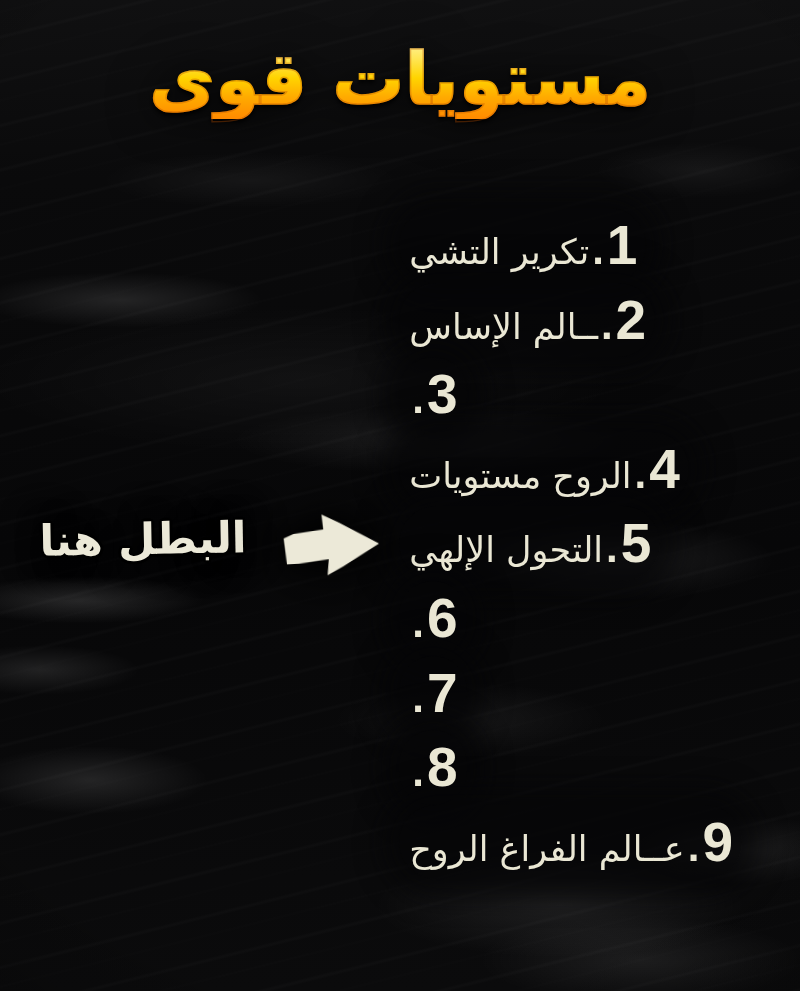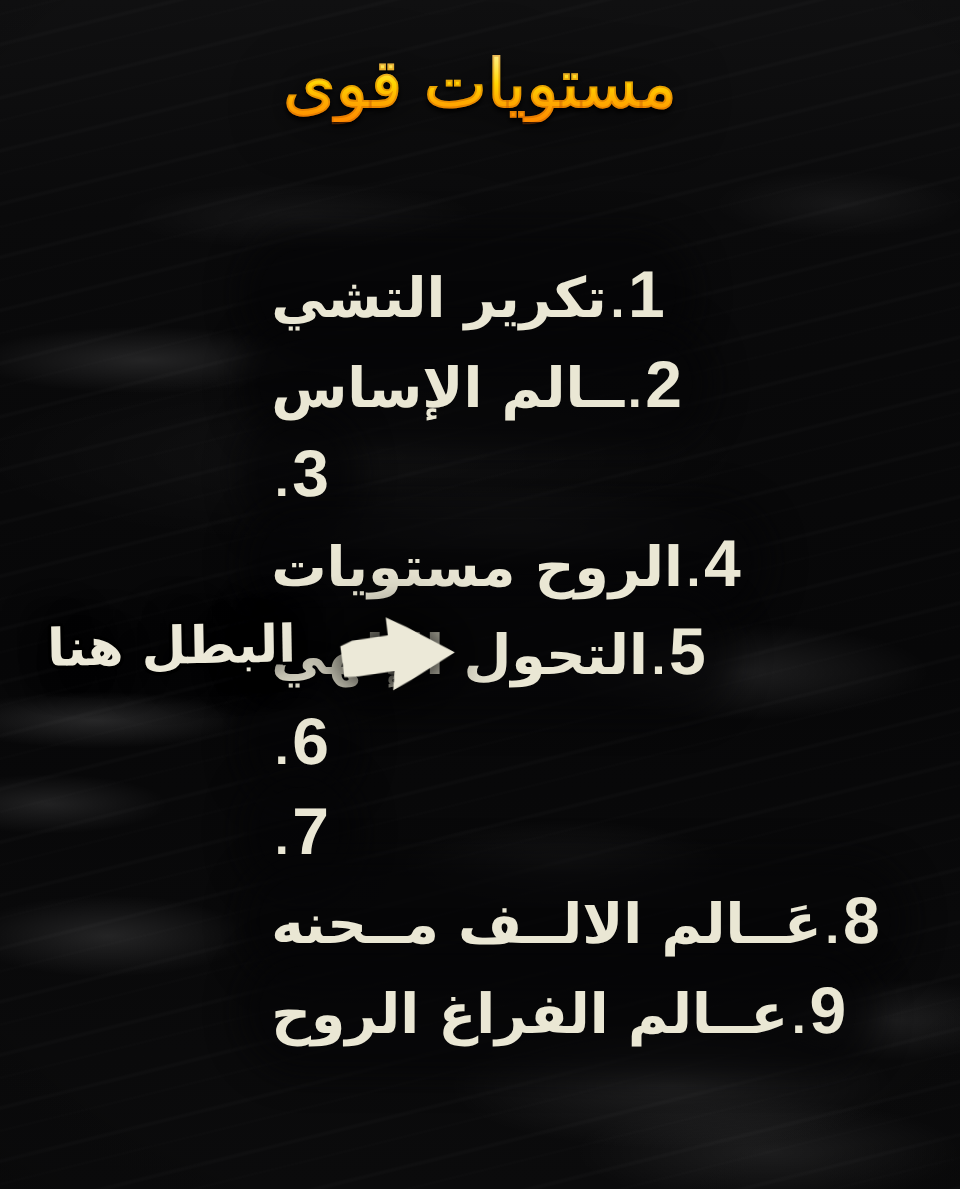--- a/index.html
+++ b/index.html
@@ -39,21 +39,21 @@
   }
   .bg::after{ 
     content:"";position:absolute;inset:0;
     background:radial-gradient(ellipse 120% 100% at 50% 45%, transparent 55%, rgba(0,0,0,.55) 100%);
   }
 
   
   .title{
     position:absolute;top:40px;left:0;right:0;margin:0;
     text-align:center;
-    font-size:56px;font-weight:normal;line-height:1.1;
+    font-size:72px;font-weight:bold;line-height:1.1;
     direction:rtl;
     background:linear-gradient(180deg,#fff3a0 0%,#ffe75a 22%,#ffd400 48%,#ffab00 72%,#ff8a00 100%);
     -webkit-background-clip:text;background-clip:text;
     color:transparent;
     -webkit-text-stroke:1.5px rgba(190,80,0,.35);
     filter:drop-shadow(0 3px 2px rgba(0,0,0,.9)) drop-shadow(0 0 22px rgba(0,0,0,.85));
   }
 
   
   .levels{
@@ -75,21 +75,21 @@
     font-family:"Liberation Sans","DejaVu Sans",sans-serif;
     font-weight:900;font-size:55px;line-height:74.6px;
     letter-spacing:-1px;
   }
   .level-dot{
     font-family:"Liberation Sans","DejaVu Sans",sans-serif;
     font-weight:900;font-size:42px;line-height:74.6px;
     margin:0 3px;
   }
   .level-name{
-    font-size:46px;font-weight:bold;line-height:74.6px;
+    font-size:35px;font-weight:normal;line-height:74.6px;
     white-space:nowrap;
   }
 
   
   .marker-label{
     position:absolute;left:38px;top:514px;
     width:210px;
     font-size:43px;font-weight:bold;line-height:1.2;
     direction:rtl;text-align:center;
     color:#ece9d8;
@@ -152,21 +152,20 @@
   </div>
 
   <div class="level-row">
     <span class="level-num">7</span>
     <span class="level-dot">.</span>
   </div>
 
   <div class="level-row">
     <span class="level-num">8</span>
     <span class="level-dot">.</span>
-    <span class="level-name">عَــالم الالــف مــحنه</span>
   </div>
 
   <div class="level-row">
     <span class="level-num">9</span>
     <span class="level-dot">.</span>
     <span class="level-name">عــالم الفراغ الروح</span>
   </div>
 </div>
 
   <div class="marker-label">البطل هنا</div>

